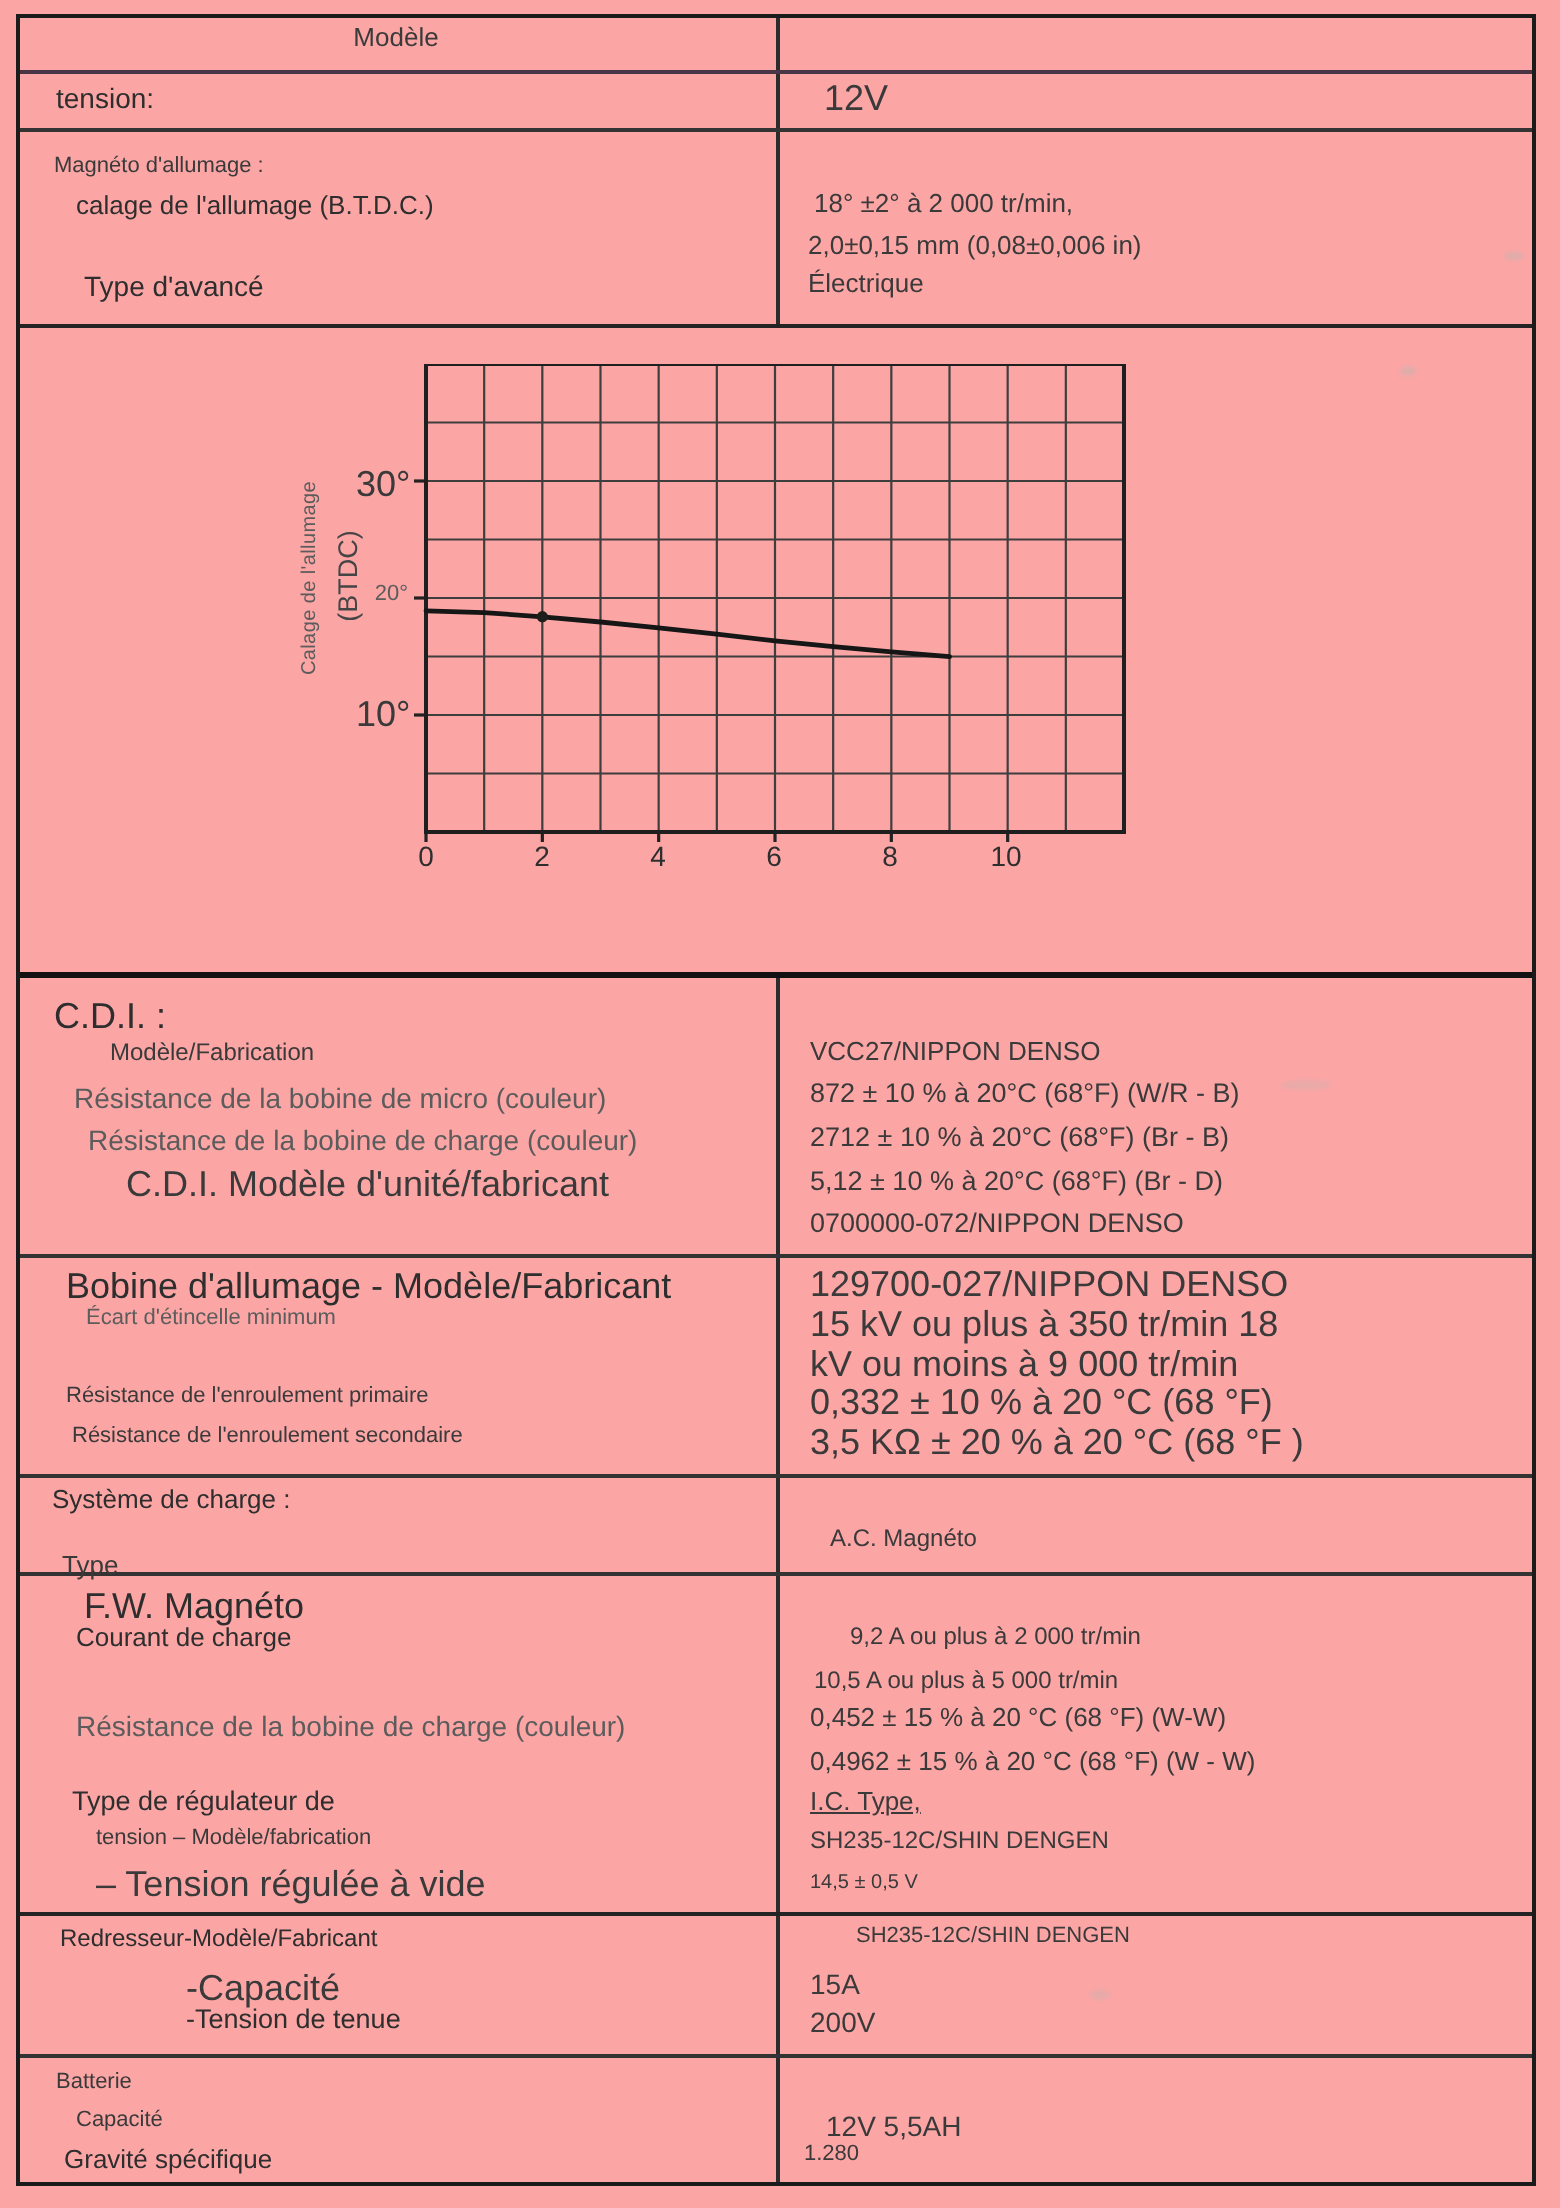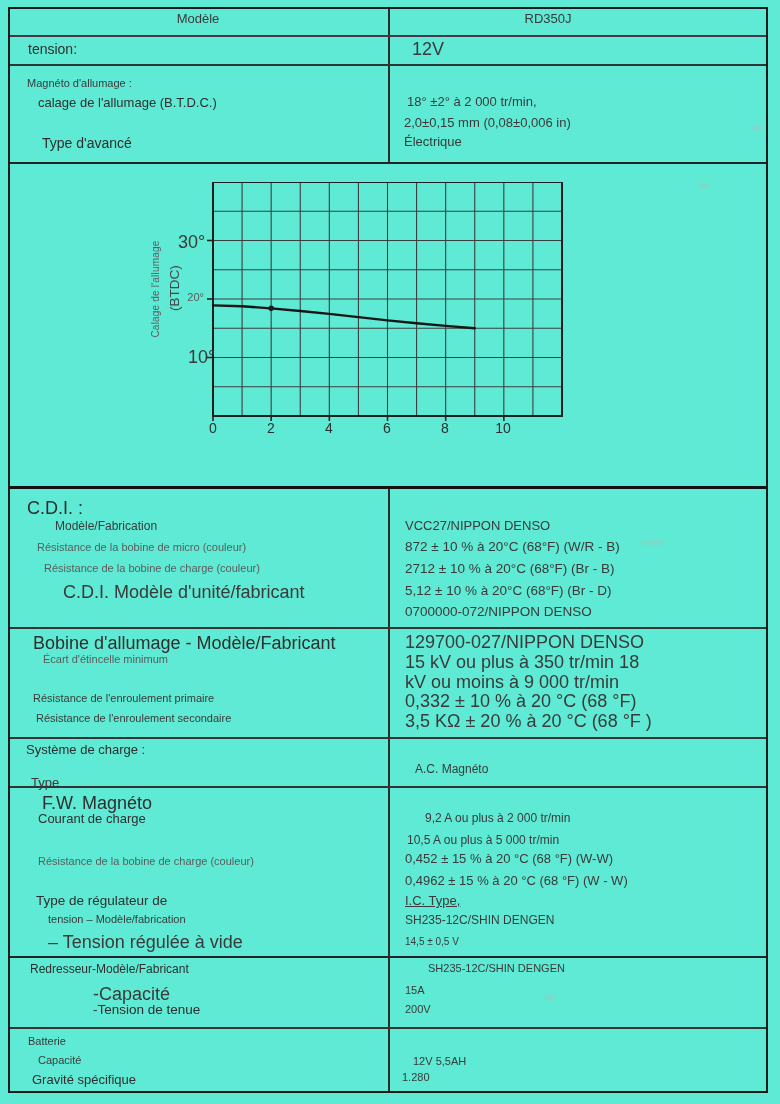--- a/index.html
+++ b/index.html
@@ -1,20 +1,20 @@
 <!DOCTYPE html>
 <html><head>
 <meta charset="utf-8">
 <style>
   html,body{margin:0;padding:0;}
   body{background:#e9e7e3;}
-  .page{position:relative;width:780px;height:1104px;background:#5eead4;
+  .page{position:relative;width:780px;height:1104px;background:#fca5a5;
         font-family:"Liberation Sans","DejaVu Sans",sans-serif;color:#3a3a3a;overflow:hidden;}
   .t{position:absolute;white-space:nowrap;line-height:1.15;}
-  .s10{font-size:10px}.s105{font-size:11px}.s11{font-size:11px}.s12{font-size:12px}
+  .s10{font-size:10px}.s105{font-size:14px}.s11{font-size:11px}.s12{font-size:12px}
   .s125{font-size:18px}.s13{font-size:13px}.s135{font-size:13.5px}.s14{font-size:14px}.s15{font-size:15px}
   .faded{color:#5c5c5c}
   .dark{color:#2e2e2e}
   .outer-border{position:absolute;left:8px;top:7px;width:760px;height:1086px;
                 border:2px solid #1b1b1b;box-sizing:border-box;}
   .hline{position:absolute;left:10px;width:756px;background:#333;}
   .vline{position:absolute;width:2px;background:#2c2c2c;}
   .vlabel{position:absolute;white-space:nowrap;transform:translate(-50%,-50%) rotate(-90deg);}
   .smudge{position:absolute;background:#b9b6b0;border-radius:50%;opacity:.45;filter:blur(1px);}
 </style>
@@ -31,21 +31,20 @@
   <div class="hline" style="top:64px;height:2px;"></div>
   <div class="hline" style="top:162px;height:2px;background:#242424;"></div>
   <div class="hline" style="top:486px;height:3px;background:#121212;"></div>
   <div class="hline" style="top:627px;height:2px;"></div>
   <div class="hline" style="top:737px;height:2px;"></div>
   <div class="hline" style="top:786px;height:2px;"></div>
   <div class="hline" style="top:956px;height:2px;background:#242424;"></div>
   <div class="hline" style="top:1027px;height:2px;"></div>
 
   <span class="t s13" style="left:8px;top:12px;width:380px;text-align:center;">Modèle</span>
-  <span class="t s13" style="left:388px;top:12px;width:320px;text-align:center;">RD350J</span>
 
   <span class="t s14 dark" style="left:28px;top:41px;">tension:</span>
   <span class="t s125" style="left:412px;top:39px;">12V</span>
 
   <span class="t s11" style="left:27px;top:77px;">Magnéto d'allumage :</span>
   <span class="t s13 dark" style="left:38px;top:96px;">calage de l'allumage (B.T.D.C.)</span>
   <span class="t s13" style="left:407px;top:95px;">18° ±2° à 2 000 tr/min,</span>
   <span class="t s13" style="left:404px;top:116px;">2,0±0,15 mm (0,08±0,006 in)</span>
   <span class="t s14 dark" style="left:42px;top:135px;">Type d'avancé</span>
   <span class="t s13" style="left:404px;top:135px;">Électrique</span>
@@ -82,21 +81,21 @@
       <line x1="180.5" y1="234" x2="180.5" y2="239" stroke="#222" stroke-width="1.6"></line>
       <line x1="238.66666666666666" y1="234" x2="238.66666666666666" y2="239" stroke="#222" stroke-width="1.6"></line>
       <line x1="296.83333333333337" y1="234" x2="296.83333333333337" y2="239" stroke="#222" stroke-width="1.6"></line>
       <rect x="6" y="0" width="349" height="234" fill="none" stroke="#1f1f1f" stroke-width="2"></rect>
       <polyline points="6.0,123.4 35.1,124.3 64.2,126.4 93.3,129.0 122.3,131.9 151.4,135.1 180.5,138.4 209.6,141.3 238.7,143.9 267.8,146.3" fill="none" stroke="#161616" stroke-width="2.4" stroke-linecap="round" stroke-linejoin="round"></polyline>
       <circle cx="64.16666666666666" cy="126.36000000000001" r="2.8" fill="#1d1d1d"></circle>
     </svg>
 
   <span class="t s125" style="left:178px;top:232px;width:26px;text-align:right;">30°</span>
   <span class="t s11 faded" style="left:180px;top:291px;width:24px;text-align:right;">20°</span>
-  <span class="t s125" style="left:178px;top:347px;width:26px;text-align:right;margin-left:10px;">10°</span>
+  <span class="t s125" style="left:178px;top:347px;width:26px;text-align:right;">10°</span>
 
   <span class="t s14 dark" style="left:199px;top:420px;width:28px;text-align:center;">0</span>
   <span class="t s14 dark" style="left:257px;top:420px;width:28px;text-align:center;">2</span>
   <span class="t s14 dark" style="left:315px;top:420px;width:28px;text-align:center;">4</span>
   <span class="t s14 dark" style="left:373px;top:420px;width:28px;text-align:center;">6</span>
   <span class="t s14 dark" style="left:431px;top:420px;width:28px;text-align:center;">8</span>
   <span class="t s14 dark" style="left:489px;top:420px;width:28px;text-align:center;">10</span>
 
   <span class="vlabel faded" style="left:155px;top:289px;font-size:10px;letter-spacing:.2px;">Calage de l'allumage</span>
   <span class="vlabel" style="left:174px;top:288px;font-size:13.5px;color:#454545;">(BTDC)</span>

